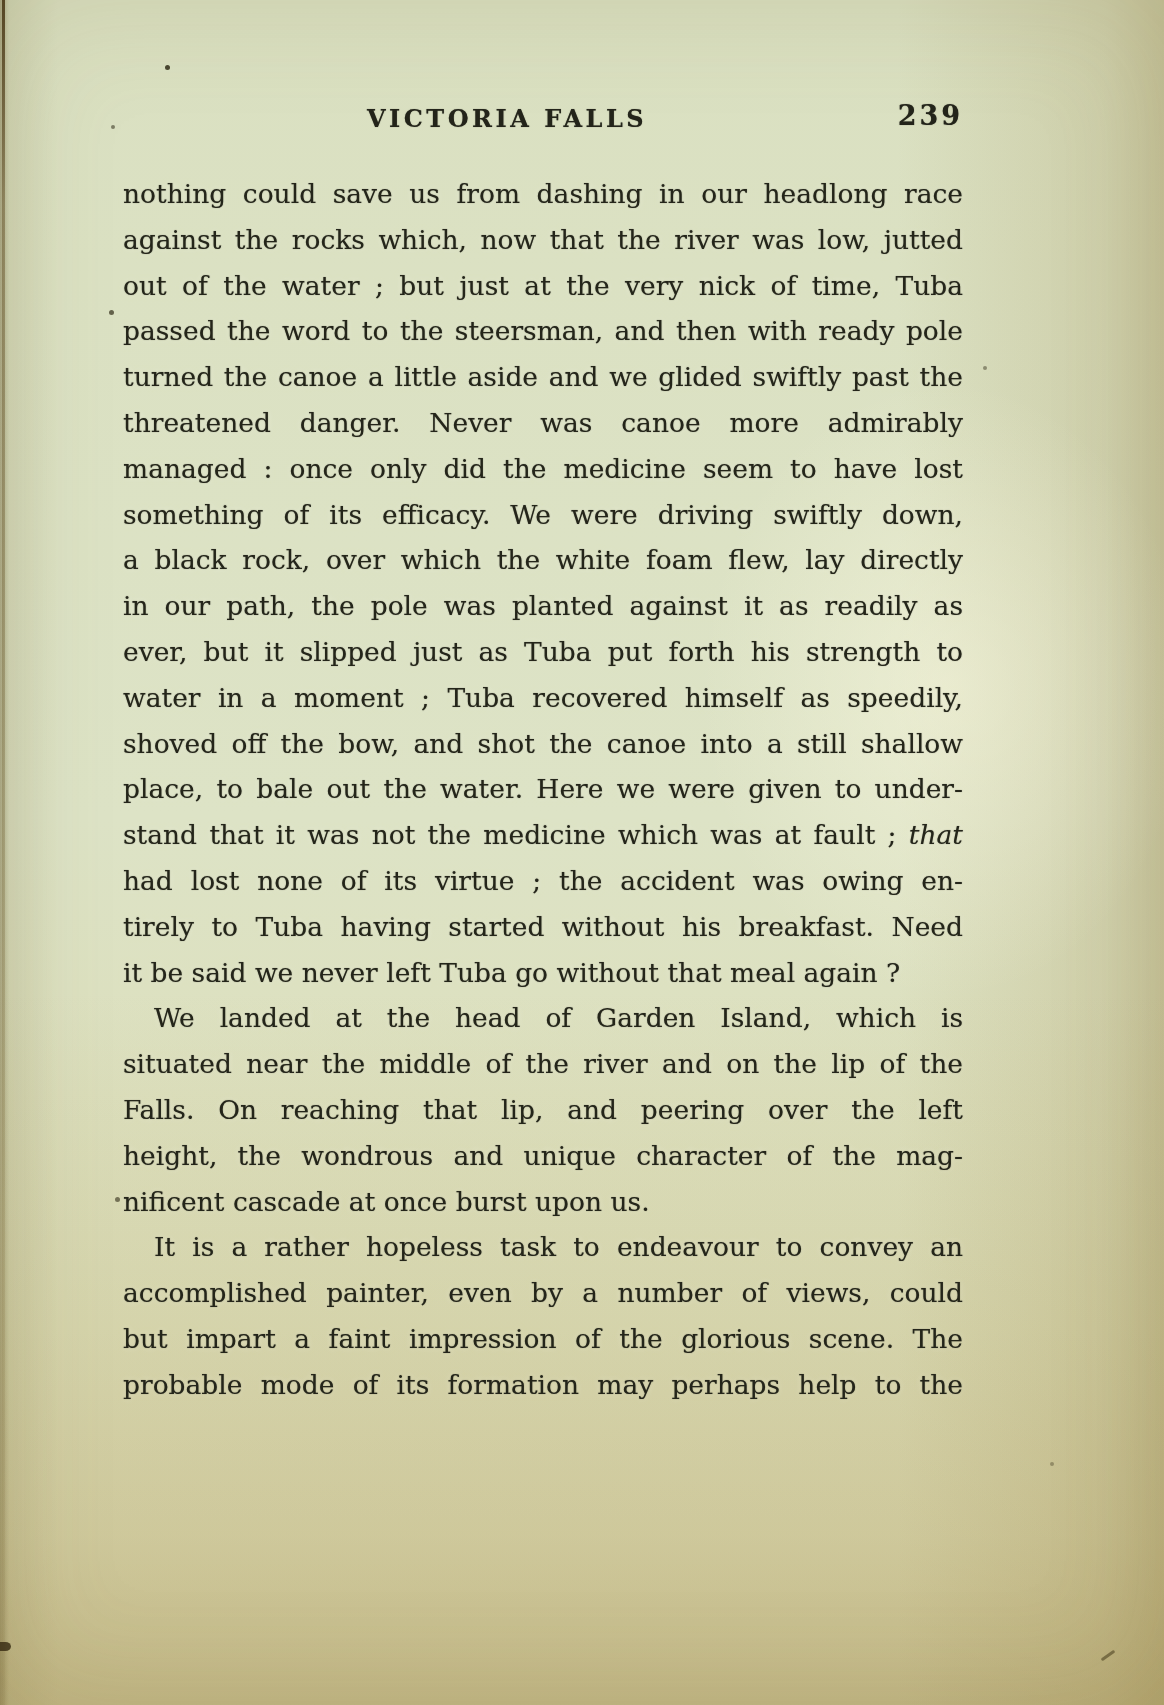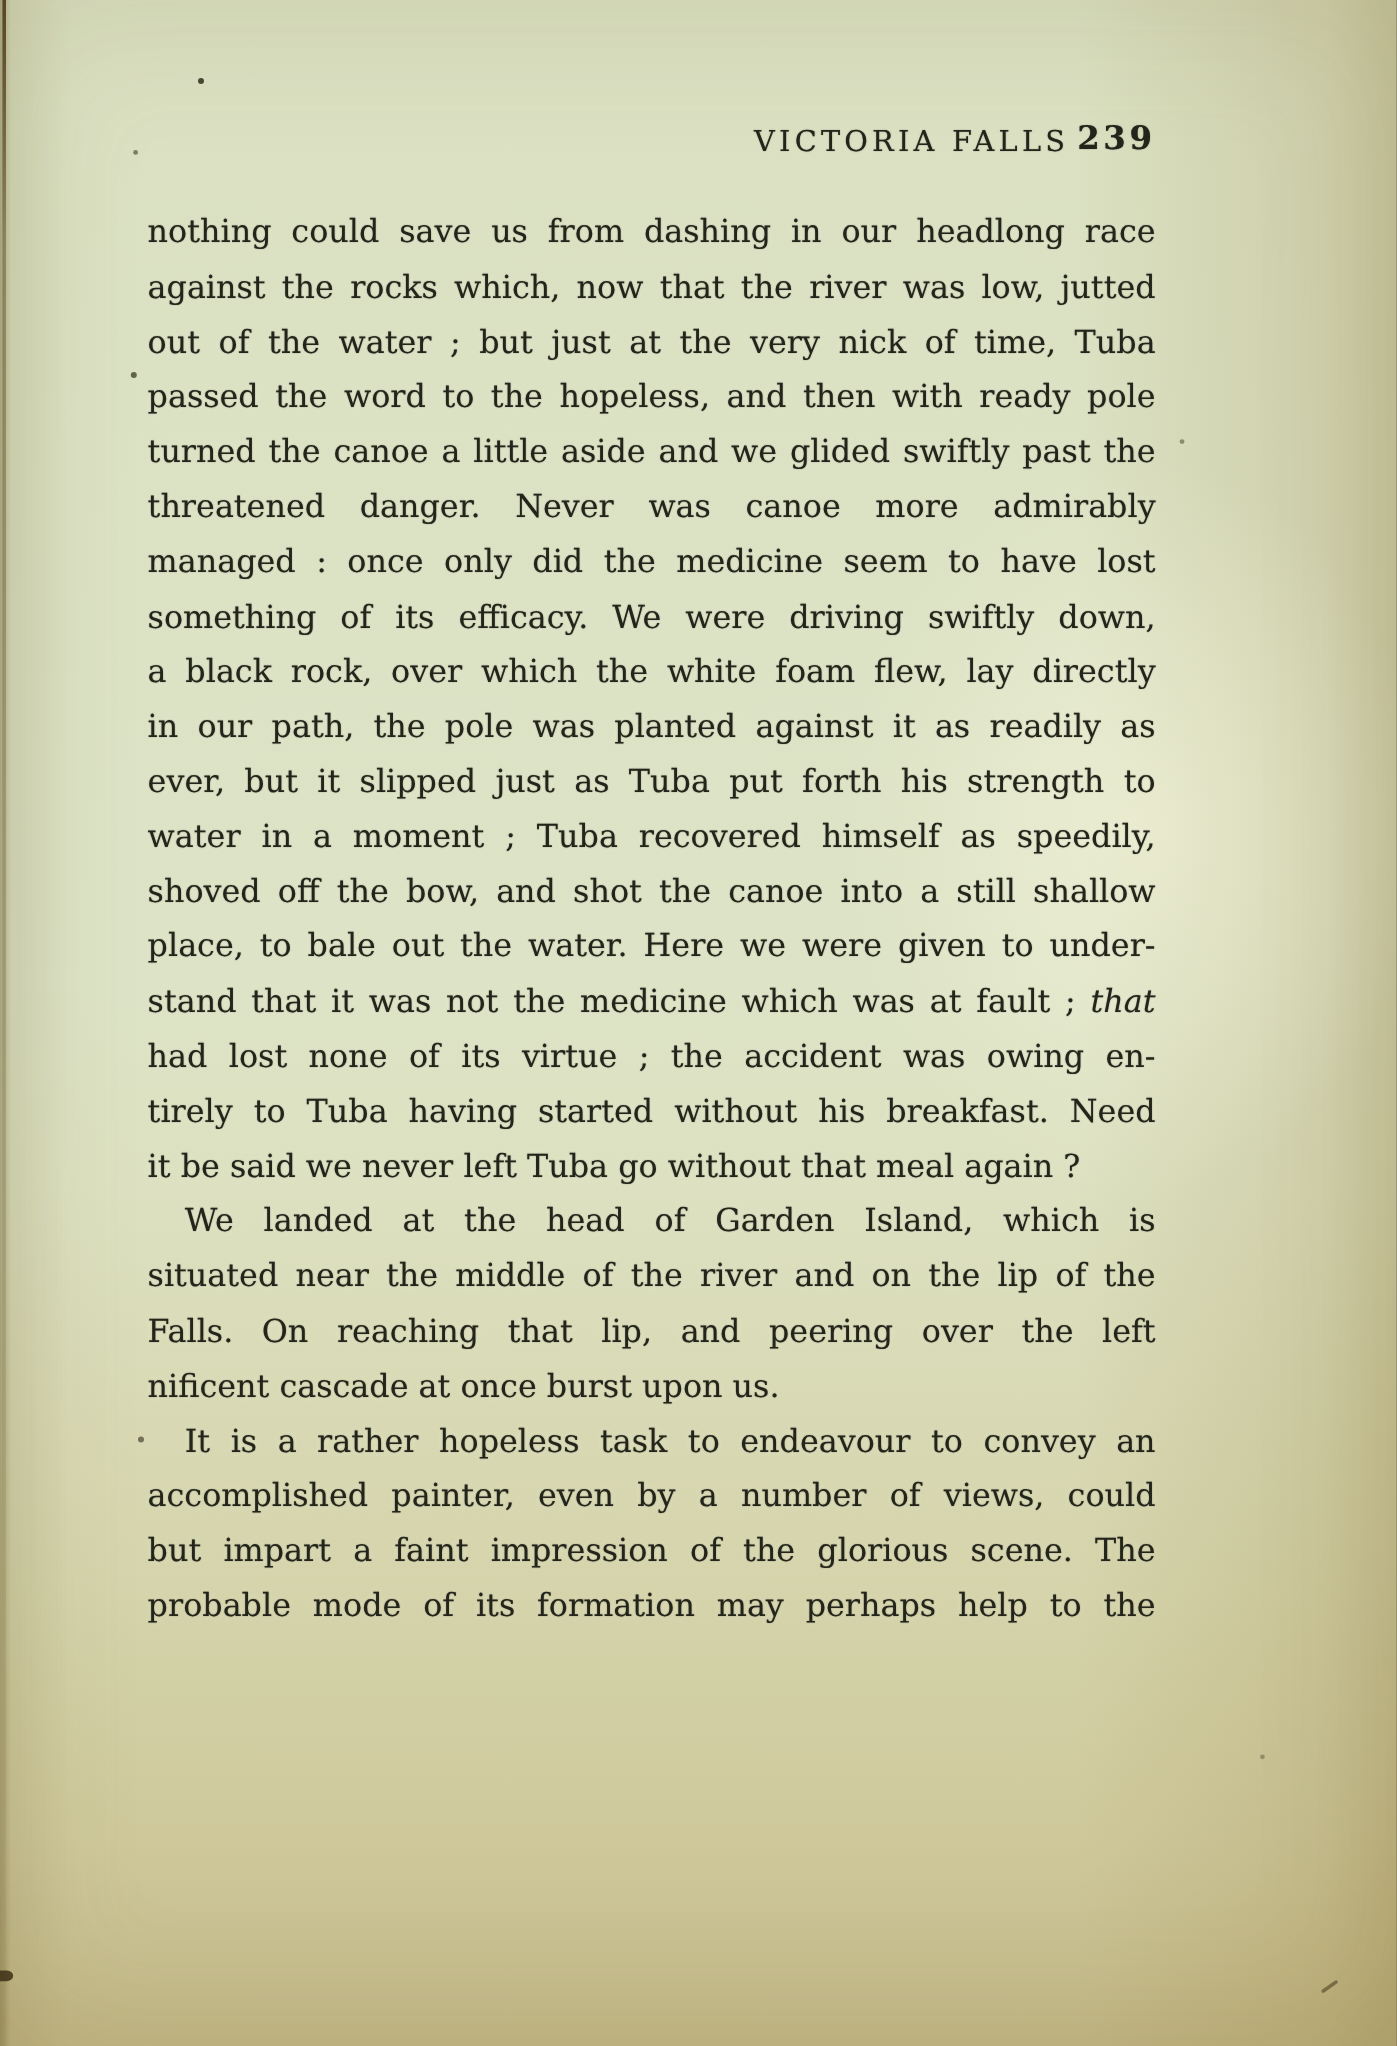--- a/index.html
+++ b/index.html
@@ -41,24 +41,24 @@
 
   .header {
     position: absolute;
     left: 123px;
     top: 104px;
     width: 840px;
     height: 44px;
   }
   .running-title {
     display: block;
-    text-align: right;
+    text-align: center;
     padding-right: 72px;
     font-size: 24px;
-    font-weight: 400;
+    font-weight: 700;
     letter-spacing: 3.5px;
     color: #23241a;
     text-shadow: 0 0 1px rgba(36,37,26,0.55);
   }
   .page-number {
     position: absolute;
     right: 0;
     top: -4px;
     font-size: 27px;
     font-weight: 700;
@@ -112,40 +112,41 @@
   <div class="header">
     <span class="running-title">VICTORIA FALLS</span>
     <span class="page-number">239</span>
   </div>
 
   <div class="text-block" id="text-block">
       <div>
         <div class="line"><span>nothing could save us from dashing in our headlong race</span></div>
         <div class="line"><span>against the rocks which, now that the river was low, jutted</span></div>
         <div class="line"><span>out of the water ; but just at the very nick of time, Tuba</span></div>
-        <div class="line"><span>passed the word to the hopeless, and then with ready pole</span></div>
+        <div class="line"><span>passed the word to the steersman, and then with ready pole</span></div>
         <div class="line"><span>turned the canoe a little aside and we glided swiftly past the</span></div>
         <div class="line"><span>threatened danger. Never was canoe more admirably</span></div>
         <div class="line"><span>managed : once only did the medicine seem to have lost</span></div>
         <div class="line"><span>something of its efficacy. We were driving swiftly down,</span></div>
         <div class="line"><span>a black rock, over which the white foam flew, lay directly</span></div>
         <div class="line"><span>in our path, the pole was planted against it as readily as</span></div>
         <div class="line"><span>ever, but it slipped just as Tuba put forth his strength to</span></div>
         <div class="line"><span>water in a moment ; Tuba recovered himself as speedily,</span></div>
         <div class="line"><span>shoved off the bow, and shot the canoe into a still shallow</span></div>
         <div class="line"><span>place, to bale out the water. Here we were given to under-</span></div>
         <div class="line"><span>stand that it was not the medicine which was at fault ; </span><i>that</i></div>
         <div class="line"><span>had lost none of its virtue ; the accident was owing en-</span></div>
         <div class="line"><span>tirely to Tuba having started without his breakfast. Need</span></div>
         <div class="line para-end"><span>it be said we never left Tuba go without that meal again ?</span></div>
       </div>
       <div>
         <div class="line indent"><span>We landed at the head of Garden Island, which is</span></div>
         <div class="line"><span>situated near the middle of the river and on the lip of the</span></div>
         <div class="line"><span>Falls. On reaching that lip, and peering over the left</span></div>
+        <div class="line"><span>height, the wondrous and unique character of the mag-</span></div>
         <div class="line para-end"><span>nificent cascade at once burst upon us.</span></div>
       </div>
       <div>
         <div class="line indent"><span>It is a rather hopeless task to endeavour to convey an</span></div>
         <div class="line"><span>accomplished painter, even by a number of views, could</span></div>
         <div class="line"><span>but impart a faint impression of the glorious scene. The</span></div>
         <div class="line"><span>probable mode of its formation may perhaps help to the</span></div>
       </div>
     </div>
 

